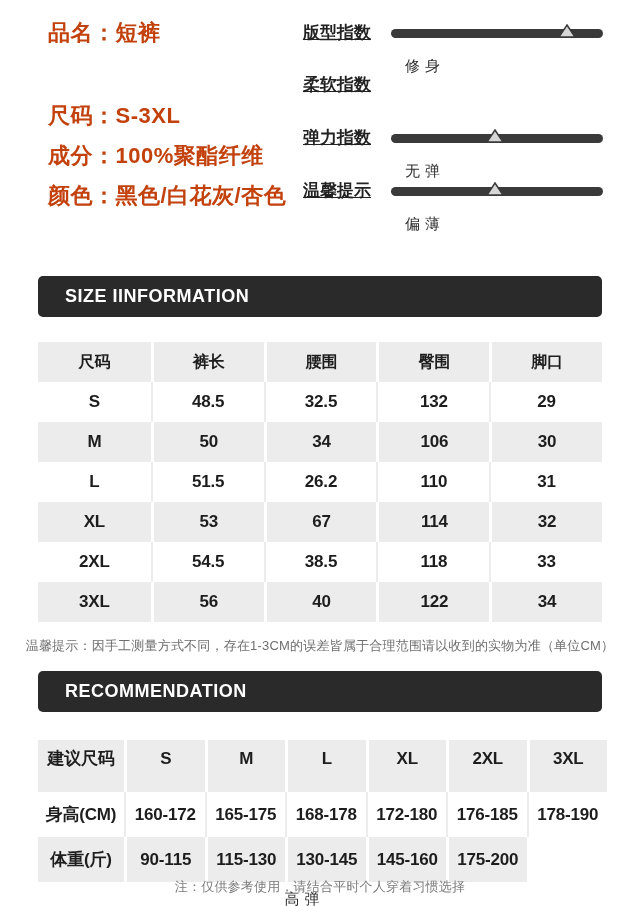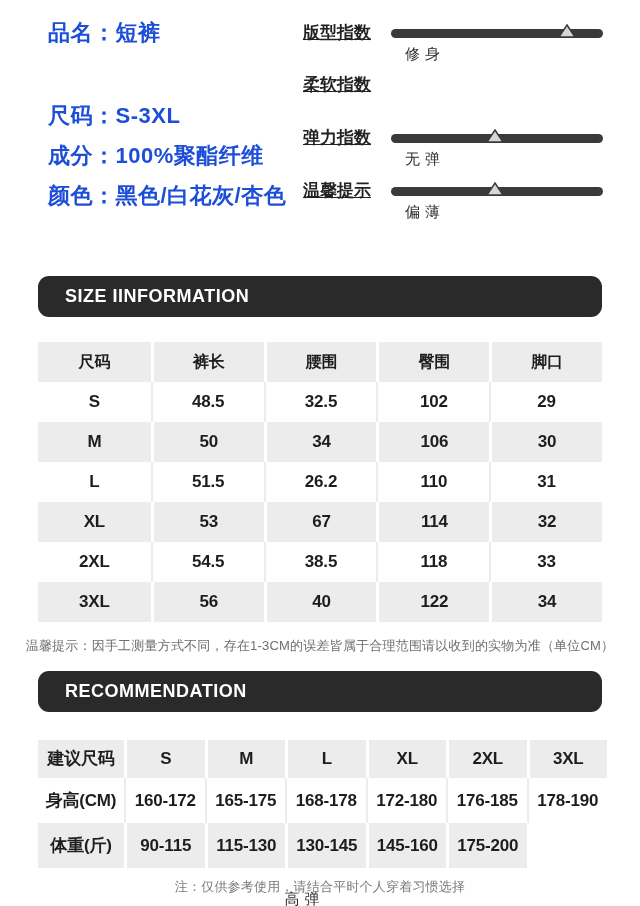--- a/index.html
+++ b/index.html
@@ -3,57 +3,57 @@
 <meta charset="utf-8">
 <style>
   html,body{margin:0;padding:0;}
   body{
     width:640px;height:906px;position:relative;background:#ffffff;
     font-family:"Liberation Sans","DejaVu Sans",sans-serif;color:#1d1d1d;
     overflow:hidden;
   }
   
   .info-block{position:absolute;left:48px;top:14px;width:270px;}
-  .info-row{position:absolute;left:0;font-size:22px;font-weight:600;white-space:nowrap;letter-spacing:0.5px;color:#1d4ed8;}
+  .info-row{position:absolute;left:0;font-size:22px;font-weight:600;white-space:nowrap;letter-spacing:0.5px;color:#c2410c;}
   .info-row .lbl{font-weight:600;}
   .info-row.r0{top:4px;}
   .info-row.r1{top:87px;}
   .info-row.r2{top:127px;}
   .info-row.r3{top:167px;}
   
   .indices{position:absolute;left:303px;top:0;width:300px;}
   .idx-row{position:absolute;left:0;width:300px;height:50px;display:flex;}
   .idx-row.i0{top:20px;} .idx-row.i1{top:72px;} .idx-row.i2{top:125px;} .idx-row.i3{top:178px;}
   .idx-label{width:88px;flex:0 0 88px;font-size:17px;font-weight:600;color:#222;line-height:26px;white-space:nowrap;text-decoration:underline;}
   .idx-right{flex:1;position:relative;}
   .idx-track{position:relative;margin-top:9px;height:9px;background:#3a3a3a;border-radius:5px;}
   .idx-marker{position:absolute;top:-5px;width:18px;height:14px;margin-left:-9px;}
   .idx-ticks{position:relative;margin-top:7px;height:20px;}
-  .idx-tick{position:absolute;top:0;transform:translateX(-50%);font-size:15px;font-weight:500;color:#2e2e2e;letter-spacing:5px;white-space:nowrap;}
+  .idx-tick{position:absolute;top:12px;transform:translateX(-50%);font-size:15px;font-weight:500;color:#2e2e2e;letter-spacing:5px;white-space:nowrap;}
   .idx-tick.t0{left:16%;} .idx-tick.t1{left:50%;} .idx-tick.t2{left:84%;}
   
-  .section-bar{position:absolute;left:38px;width:564px;height:41px;background:#2a2a2a;border-radius:11px;
+  .section-bar{position:absolute;left:38px;width:564px;height:41px;background:#2a2a2a;border-radius:5px;
     color:#ffffff;font-size:18px;font-weight:700;letter-spacing:0.5px;line-height:41px;padding-left:27px;box-sizing:border-box;}
   .section-bar.size{top:276px;}
   .section-bar.rec{top:671px;}
   
   .dtable{position:absolute;left:38px;}
   .trow{display:grid;}
   .t1 .trow{grid-template-columns:repeat(5,1fr);}
   .t2 .trow{grid-template-columns:86px repeat(6,1fr);}
   .cell{text-align:center;font-weight:700;box-sizing:border-box;overflow:hidden;white-space:nowrap;letter-spacing:-0.2px;}
   .trow.gray .cell{background:#ececec;}
   .trow.white .cell{background:#ffffff;}
   .trow.gray .cell + .cell{border-left:3px solid #ffffff;}
   .trow.white .cell + .cell{border-left:2px solid #ececec;}
   .t1{top:342px;width:564px;}
   .t1 .cell{font-size:17px;line-height:40px;height:40px;}
   .t1 .trow.head .cell{font-size:16px;}
   .t2{top:740px;width:569px;}
-  .t2 .trow.head .cell{font-size:17px;line-height:38px;height:38px;}
+  .t2 .trow.head .cell{font-size:17px;line-height:38px;height:52px;}
   .t2 .trow.body .cell{font-size:17px;line-height:45px;height:45px;}
   
   .note{position:absolute;left:0;width:640px;text-align:center;color:#6f6f6f;font-size:13px;letter-spacing:0.2px;}
   .note.size-note{top:637px;}
   .note.rec-note{top:878px;color:#7a7a7a;}
 </style>
 </head>
 <body>
 
 <div class="info-block">
@@ -132,21 +132,21 @@
     <div class="cell">尺码</div>
     <div class="cell">裤长</div>
     <div class="cell">腰围</div>
     <div class="cell">臀围</div>
     <div class="cell">脚口</div>
   </div>
   <div class="trow white">
     <div class="cell">S</div>
     <div class="cell">48.5</div>
     <div class="cell">32.5</div>
-    <div class="cell">102</div>
+    <div class="cell">132</div>
     <div class="cell">29</div>
   </div>
   <div class="trow gray">
     <div class="cell">M</div>
     <div class="cell">50</div>
     <div class="cell">34</div>
     <div class="cell">106</div>
     <div class="cell">30</div>
   </div>
   <div class="trow white">

